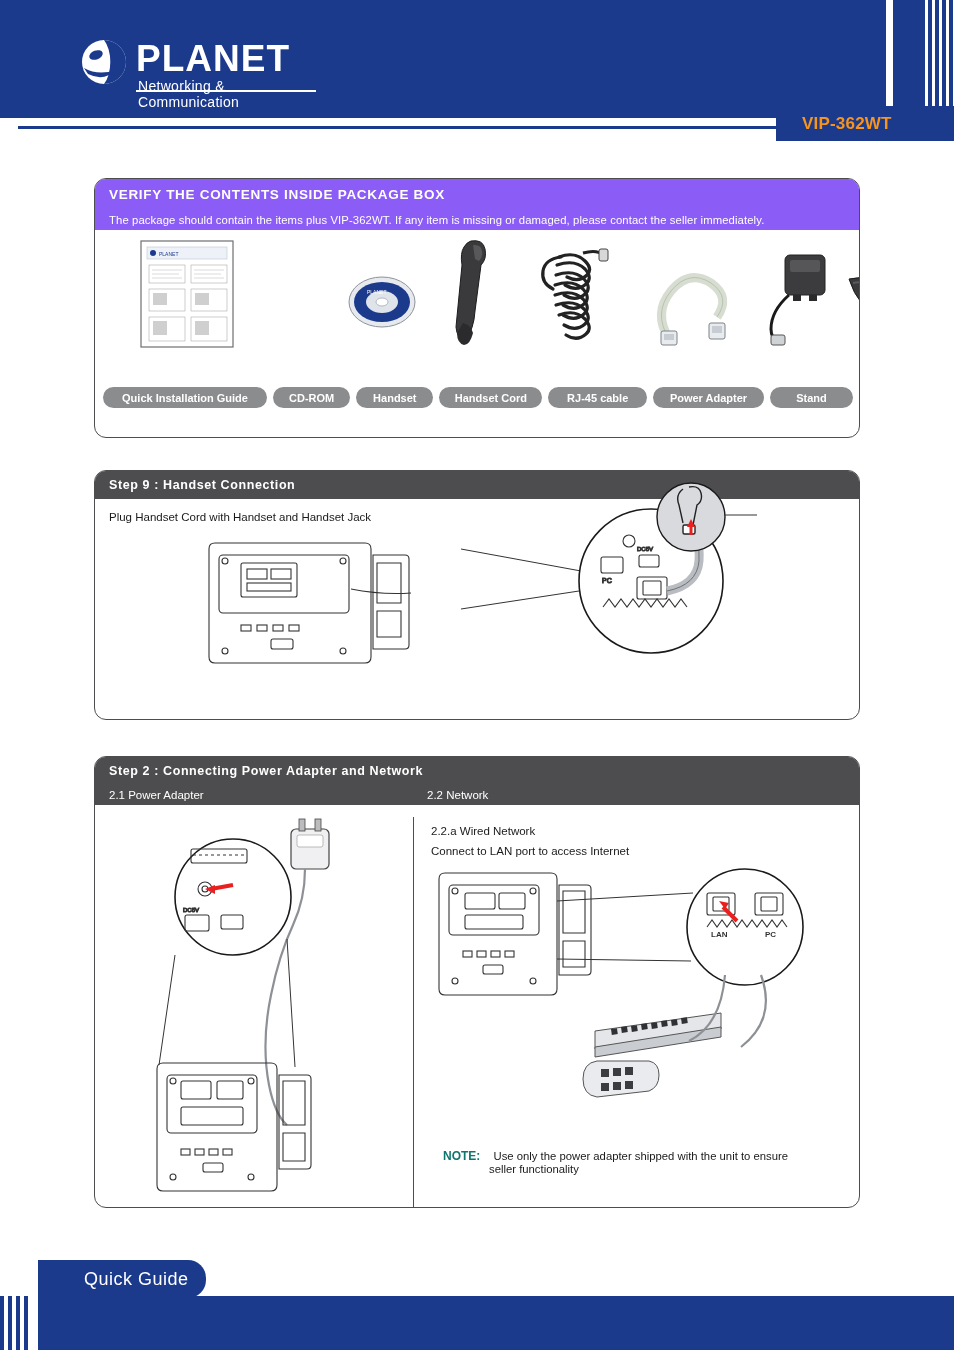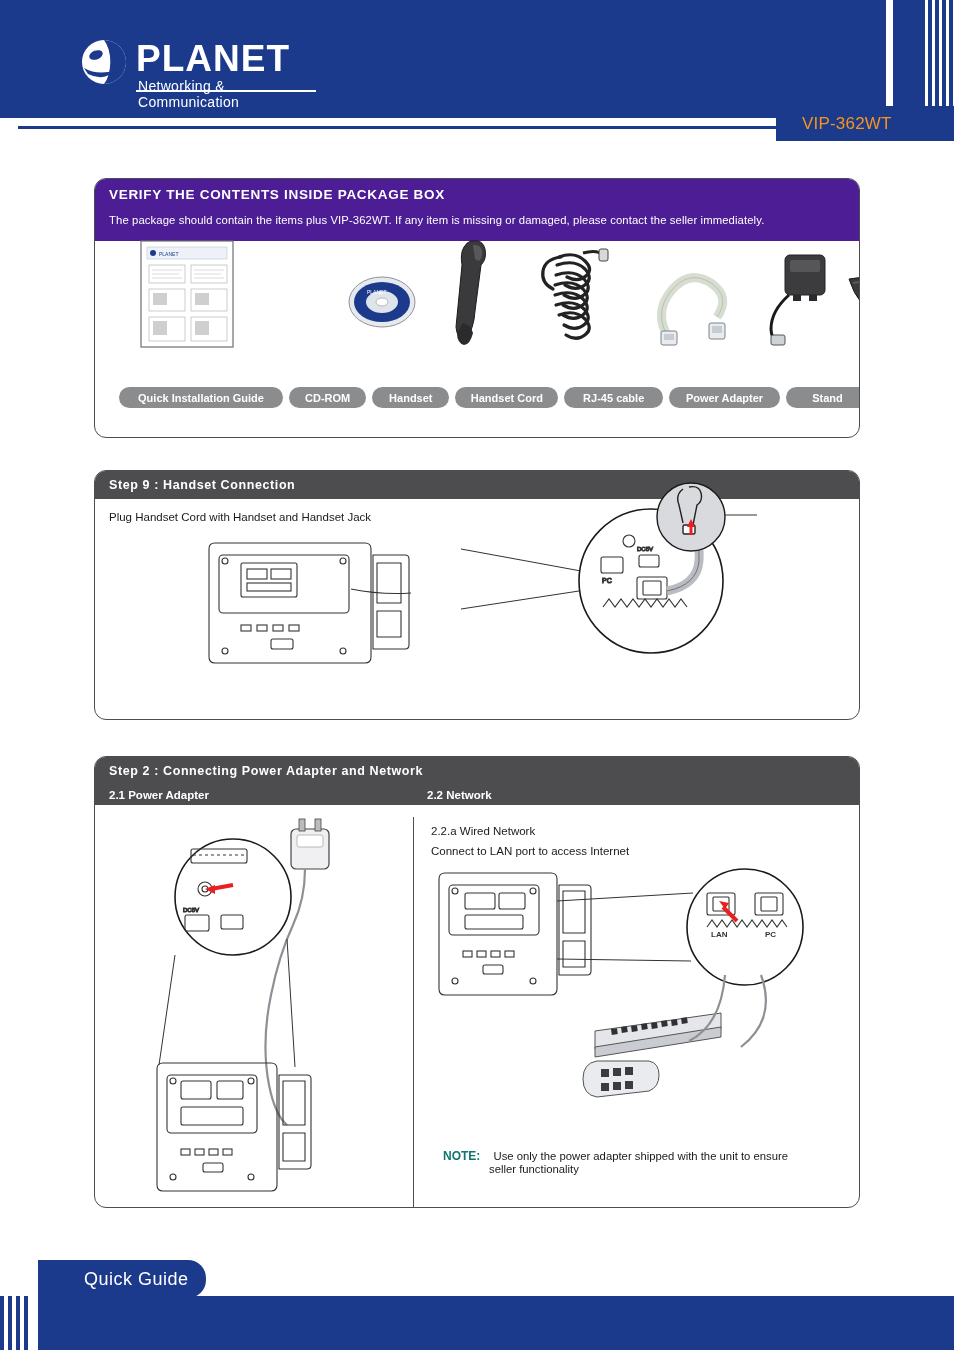--- a/index.html
+++ b/index.html
@@ -45,21 +45,21 @@
     width: 954px; height: 30px;
     background: #ffffff;
   }
   .title-bar {
     position: absolute;
     left: 776px; top: 106px;
     width: 178px; height: 35px;
     background: #1b3a8c;
     color: #f7941d;
     font-size: 17px;
-    font-weight: normal;
+    font-weight: bold;
     letter-spacing: 0.2px;
     display: flex;
     align-items: center;
     padding-left: 26px;
   }
   .blue-rule {
     position: absolute;
     left: 18px; top: 126px;
     width: 760px; height: 3px;
     background: #1b3a8c;
@@ -136,23 +136,23 @@
 
   
   .panel {
     position: absolute;
     background: #ffffff;
     border: 1px solid #4d4d4f;
     border-radius: 12px;
     overflow: hidden;
   }
   .panel-head {
-    background: #4c1d95;
-    color: #ffffff;
-    padding: 8px 12px 15px 14px;
+    background: #8b5cf6;
+    color: #ffffff;
+    padding: 8px 12px 4px 14px;
   }
   .panel-head .h-title {
     font-size: 13.5px;
     font-weight: bold;
     letter-spacing: 0.7px;
   }
   .panel-head .h-desc {
     font-size: 11.3px;
     font-weight: normal;
     margin-top: 12px;
@@ -161,21 +161,21 @@
 
   
   #panel-contents { left: 94px; top: 178px; width: 766px; height: 260px; }
   .items-row {
     position: absolute;
     left: 0; top: 56px;
     width: 766px; height: 140px;
   }
   .labels-row {
     position: absolute;
-    left: 24px; top: 208px;
+    left: 8px; top: 208px;
     width: 750px;
     display: flex;
     gap: 6px;
   }
   .pill {
     background: #8b8c8e;
     color: #ffffff;
     font-size: 11px;
     font-weight: bold;
     border-radius: 11px;
@@ -204,21 +204,21 @@
     color: #1a1a1a;
   }
 
   
   #panel-step2 { left: 94px; top: 756px; width: 766px; height: 452px; }
   .sub-head-row {
     display: flex;
     background: #4d4d4f;
     color: #ffffff;
     font-size: 11.5px;
-    font-weight: bold;
+    font-weight: normal;
     height: 20px;
     align-items: center;
   }
   .sub-head-row .c1 { width: 318px; padding-left: 14px; }
   .sub-head-row .c2 { flex: 1; padding-left: 14px; }
   .split-col-divider {
     position: absolute;
     left: 318px; top: 60px;
     width: 1px; height: 391px;
     background: #4d4d4f;

